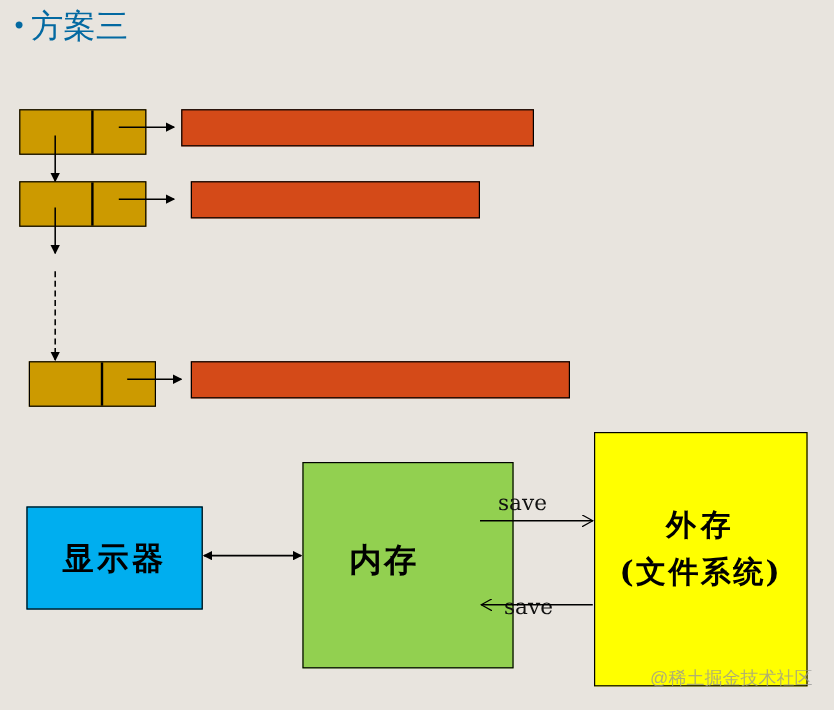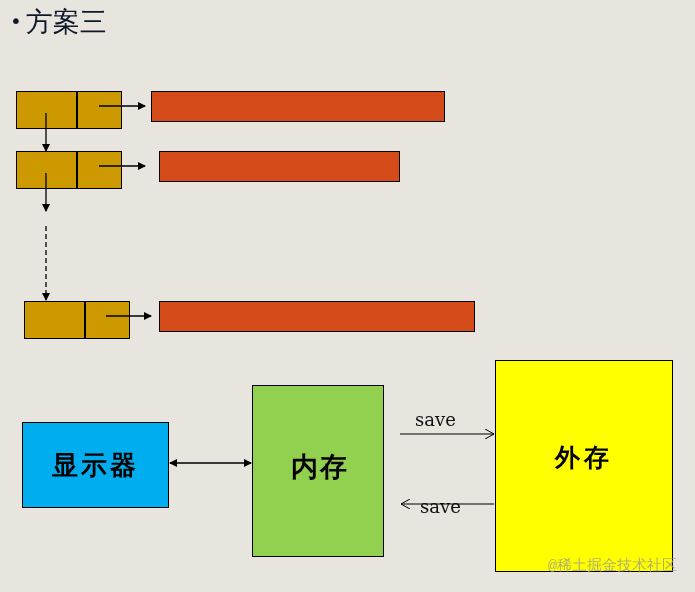--- a/index.html
+++ b/index.html
@@ -3,31 +3,31 @@
   <meta charset="utf-8">
   <style>
     html, body { margin: 0; padding: 0; }
     body {
       width: 695px; height: 592px; position: relative; overflow: hidden;
       background: #e8e4de;
       font-family: "DejaVu Serif", serif;
     }
     .abs { position: absolute; box-sizing: border-box; }
     .title {
-      left: 10px; top: 4px; font-size: 27px; color: #0f172a;
+      left: 10px; top: 4px; font-size: 27px; color: #0369a1;
       font-family: "DejaVu Sans", sans-serif; white-space: nowrap;
     }
     .title .bullet { font-size: 20px; margin-right: 4px; position: relative; top: -3px; }
     .node { background: #cc9a00; border: 1.5px solid #000; }
     .node .div { position: absolute; top: 0; bottom: 0; width: 1.5px; background: #000; }
     .bar { background: #d44a18; border: 1.5px solid #000; }
     .box { border: 1.5px solid #000; display: flex; align-items: center; justify-content: center; text-align: center; color: #000; font-weight: bold; }
     .lbl { font-size: 18px; color: #111; font-family: "DejaVu Serif", serif; }
     svg.overlay { position: absolute; left: 0; top: 0; }
-    .watermark { right: 18px; top: 556px; font-size: 15px; color: rgba(150,150,150,0.75); font-family: Liberation Mono, monospace; white-space: nowrap; text-align: center; }
+    .watermark { right: 18px; top: 556px; font-size: 15px; color: rgba(150,150,150,0.75); font-family: Liberation Sans, sans-serif; white-space: nowrap; text-align: center; }
   </style>
 </head>
 <body>
 
 <div class="abs title">
   <span class="bullet">•</span><span>方案三</span>
 </div>
 
 <div class="abs node" style="left:16px; top:91px; width:106px; height:38px;">
   <div class="div" style="left:59px;"></div>
@@ -39,25 +39,26 @@
   <div class="div" style="left:59px;"></div>
 </div>
 
 <div class="abs bar" style="left:151px; top:91px; width:294px; height:31px;"></div>
 <div class="abs bar" style="left:159px; top:151px; width:241px; height:31px;"></div>
 <div class="abs bar" style="left:159px; top:301px; width:316px; height:31px;"></div>
 
 <div class="abs box" style="left:22px; top:422px; width:147px; height:86px; background:#00aeef; font-size:26px;text-align:right;">
   <span style="letter-spacing:3px;">显示器</span>
 </div>
-<div class="abs box" style="left:252px; top:385px; width:132px; height:172px; background:#92d050; font-size:27px; justify-content:flex-start; padding-left:38px; padding-bottom:8px;">
+<div class="abs box" style="left:252px; top:385px; width:176px; height:172px; background:#92d050; font-size:27px; justify-content:flex-start; padding-left:38px; padding-bottom:8px;">
   <span style="letter-spacing:2px;">内存</span>
 </div>
 <div class="abs box" style="left:495px; top:360px; width:178px; height:212px; background:#ffff00; font-size:25px; flex-direction:column; padding-bottom:18px;">
   <span style="letter-spacing:4px;">外存</span>
+  <span style="letter-spacing:2px; margin-top:6px;">(文件系统)</span>
 </div>
 
 <div class="abs lbl" style="left:415px; top:409px;">save</div>
 <div class="abs lbl" style="left:420px; top:496px;">save</div>
 
 <svg class="overlay" width="695" height="592">
   <defs>
     <marker id="tri" markerWidth="8" markerHeight="8" refX="7" refY="4" orient="auto" markerUnits="userSpaceOnUse">
       <path d="M0,0 L8,4 L0,8 Z" fill="#000"></path>
     </marker>

